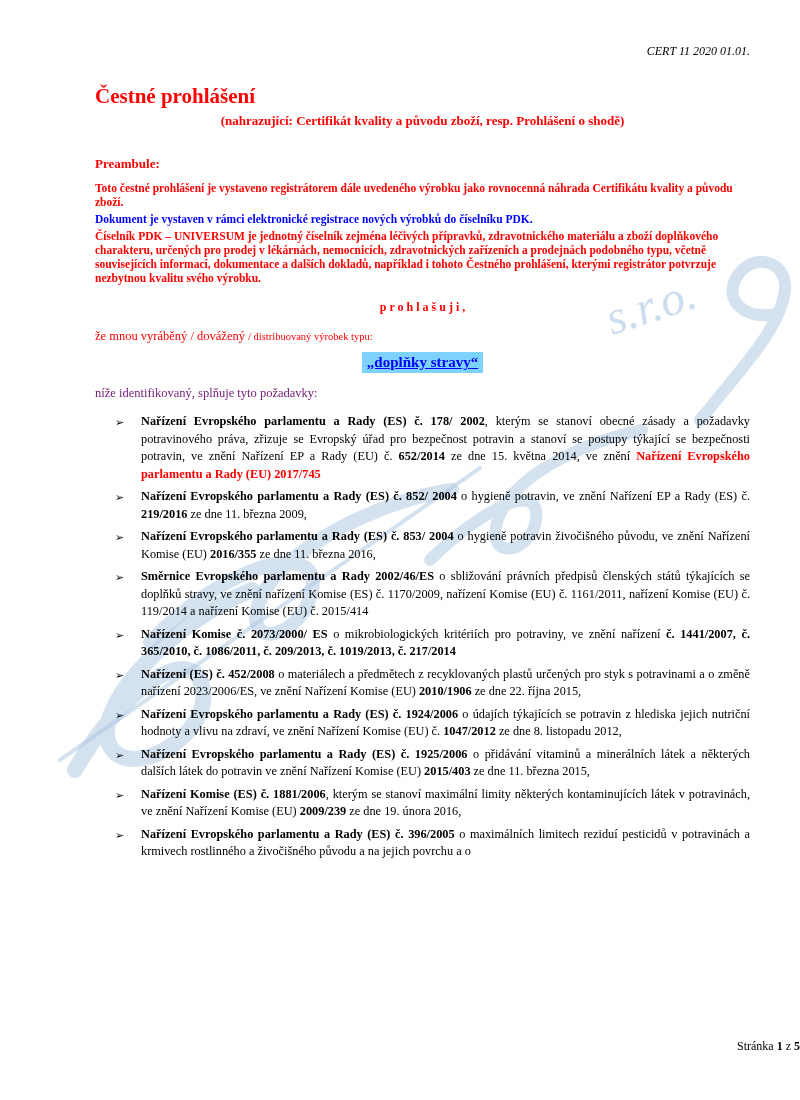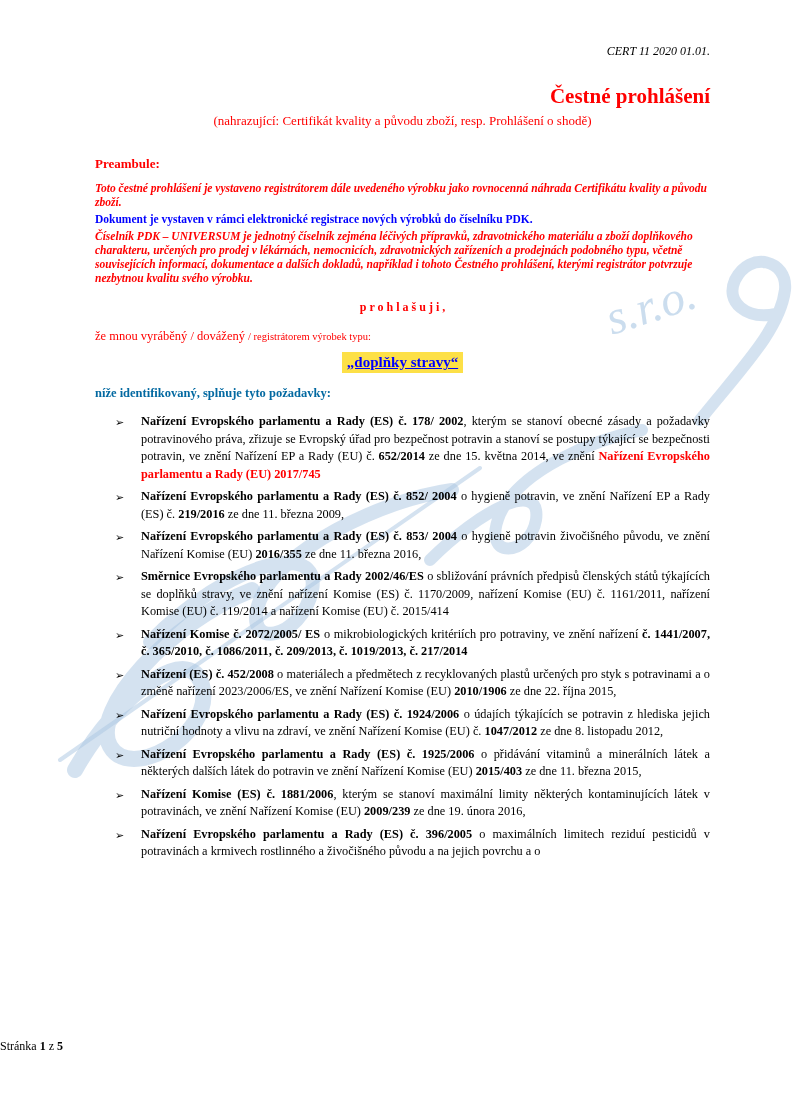--- a/index.html
+++ b/index.html
@@ -2,57 +2,57 @@
 <html><head>
 <meta charset="utf-8">
 <style>
   html,body { margin:0; padding:0; background:#ffffff; }
   .page {
     position:relative; width:800px; height:1100px; margin:0 auto;
     background:#ffffff; overflow:hidden;
     font-family:"Liberation Serif","DejaVu Serif",serif; color:#000;
   }
   .watermark { position:absolute; inset:0; z-index:0; pointer-events:none; }
-  .content { position:relative; z-index:1; padding:44px 90px 0 95px; }
+  .content { position:relative; z-index:1; padding:44px 50px 0 95px; }
 
   .doc-code { text-align:right; font-style:italic; font-size:12px; line-height:15px; }
 
-  .title { margin:24px 0 0; text-align:right; color:#ff0000; font-size:21px; font-weight:bold; line-height:26px; }
-  .subtitle { margin:4px 0 0; text-align:center; color:#ff0000; font-size:13px; font-weight:normal; line-height:16px; }
+  .title { margin:24px 0 0; text-align:left; color:#ff0000; font-size:21px; font-weight:bold; line-height:26px; }
+  .subtitle { margin:4px 0 0; text-align:center; color:#ff0000; font-size:13px; font-weight:bold; line-height:16px; }
 
   .preamble-heading { margin-top:26px; color:#ff0000; font-size:13px; font-weight:bold; line-height:18px; }
 
   .p-red, .p-blue { font-size:11.5px; font-weight:bold; line-height:14px; margin:0; }
-  .p-red { color:#ff0000; margin-top:8px;font-style:italic; }
+  .p-red { color:#ff0000; margin-top:8px; }
   .p-blue { color:#0000ff; margin-top:3px; }
   .p-red.second { margin-top:3px; }
 
   .intro { margin:14px 0 0; text-align:center; color:#ff0000; font-size:12.5px; line-height:16px; }
   .verb { margin:14px 0 0; text-align:center; color:#ff0000; font-size:12px; font-weight:bold; line-height:16px; }
 
   .product-line { margin:14px 0 0; color:#ff0000; font-size:12.5px; line-height:15px; }
   .product-line .small { font-size:10.5px; }
 
   .product-type-wrap { margin-top:8px; text-align:center; }
   .product-type {
-    display:inline-block; background:#fde047; color:#0000ff;
+    display:inline-block; background:#7dd3fc; color:#0000ff;
     font-size:15px; font-weight:bold; text-decoration:underline; padding:1px 5px; line-height:19px;
   }
 
-  .req-intro { margin:12px 0 0; color:#0369a1; font-size:12.5px; line-height:16px;font-weight:bold; }
+  .req-intro { margin:12px 0 0; color:#701a75; font-size:12.5px; line-height:16px; }
 
   .requirements { margin:12px 0 0; padding:0; list-style:none; font-size:12.3px; line-height:17.5px; }
   .requirements li { position:relative; padding-left:46px; margin-bottom:5px; text-align:justify; }
   .requirements .bullet {
     position:absolute; left:20px; top:1px;
     font-family:"DejaVu Sans",sans-serif; font-size:11px; color:#000;
   }
   .seg-b { font-weight:bold; }
 
-  .footer { position:absolute; left:0; right:0; bottom:46px; z-index:1; text-align:left; font-size:12px; line-height:15px; }
+  .footer { position:absolute; left:0; right:0; bottom:46px; z-index:1; text-align:right; font-size:12px; line-height:15px; }
   .footer b { font-weight:bold; }
 </style>
 </head>
 <body>
 
 <div class="page">
 
   <svg class="watermark" width="800" height="1100" viewBox="0 0 800 1100">
     <g fill="none" stroke="#a9c6e2" stroke-opacity="0.5" stroke-linecap="round">
       <path stroke-width="16" d="M 75 770 C 120 690, 195 638, 203 690 C 210 736, 130 782, 110 746 C 90 710, 170 622, 252 590"></path>
@@ -71,34 +71,34 @@
     <h1 class="title">Čestné prohlášení</h1>
     <div class="subtitle">(nahrazující: Certifikát kvality a původu zboží, resp. Prohlášení o shodě)</div>
 
     <div class="preamble-heading">Preambule:</div>
     <p class="p-red">Toto čestné prohlášení je vystaveno registrátorem dále uvedeného výrobku jako rovnocenná náhrada Certifikátu kvality a původu zboží.</p>
     <p class="p-blue">Dokument je vystaven v rámci elektronické registrace nových výrobků do číselníku PDK.</p>
     <p class="p-red second">Číselník PDK – UNIVERSUM je jednotný číselník zejména léčivých přípravků, zdravotnického materiálu a zboží doplňkového charakteru, určených pro prodej v lékárnách, nemocnicích, zdravotnických zařízeních a prodejnách podobného typu, včetně souvisejících informací, dokumentace a dalších dokladů, například i tohoto Čestného prohlášení, kterými registrátor potvrzuje nezbytnou kvalitu svého výrobku.</p>
 
     <p class="verb">p r o h l a š u j i ,</p>
 
-    <p class="product-line"><span>že mnou vyráběný / dovážený</span> <span class="small">/ registrátorem výrobek typu:</span></p>
+    <p class="product-line"><span>že mnou vyráběný / dovážený</span> <span class="small">/ distribuovaný výrobek typu:</span></p>
 
     <div class="product-type-wrap">
       <span class="product-type">„doplňky stravy“</span>
     </div>
 
     <p class="req-intro">níže identifikovaný, splňuje tyto požadavky:</p>
 
     <ul class="requirements">
         <li><span class="bullet">➢</span><span class="seg-b">Nařízení Evropského parlamentu a Rady (ES) č. 178/ 2002</span><span>, kterým se stanoví obecné zásady a požadavky potravinového práva, zřizuje se Evropský úřad pro bezpečnost potravin a stanoví se postupy týkající se bezpečnosti potravin, ve znění Nařízení EP a Rady (EU) č. </span><span class="seg-b">652/2014</span><span> ze dne 15. května 2014, ve znění </span><span class="seg-b" style="color: rgb(255, 0, 0);">Nařízení Evropského parlamentu a Rady (EU) 2017/745</span></li>
         <li><span class="bullet">➢</span><span class="seg-b">Nařízení Evropského parlamentu a Rady (ES) č. 852/ 2004</span><span> o hygieně potravin, ve znění Nařízení EP a Rady (ES) č. </span><span class="seg-b">219/2016</span><span> ze dne 11. března 2009,</span></li>
         <li><span class="bullet">➢</span><span class="seg-b">Nařízení Evropského parlamentu a Rady (ES) č. 853/ 2004</span><span> o hygieně potravin živočišného původu, ve znění Nařízení Komise (EU) </span><span class="seg-b">2016/355</span><span> ze dne 11. března 2016,</span></li>
         <li><span class="bullet">➢</span><span class="seg-b">Směrnice Evropského parlamentu a Rady 2002/46/ES</span><span> o sbližování právních předpisů členských států týkajících se doplňků stravy, ve znění nařízení Komise (ES) č. 1170/2009, nařízení Komise (EU) č. 1161/2011, nařízení Komise (EU) č. 119/2014 a nařízení Komise (EU) č. 2015/414</span></li>
-        <li><span class="bullet">➢</span><span class="seg-b">Nařízení Komise č. 2072/2005/ ES</span><span> o mikrobiologických kritériích pro potraviny, ve znění nařízení </span><span class="seg-b">č. 1441/2007, č. 365/2010, č. 1086/2011, č. 209/2013, č. 1019/2013, č. 217/2014</span></li>
+        <li><span class="bullet">➢</span><span class="seg-b">Nařízení Komise č. 2073/2000/ ES</span><span> o mikrobiologických kritériích pro potraviny, ve znění nařízení </span><span class="seg-b">č. 1441/2007, č. 365/2010, č. 1086/2011, č. 209/2013, č. 1019/2013, č. 217/2014</span></li>
         <li><span class="bullet">➢</span><span class="seg-b">Nařízení (ES) č. 452/2008</span><span> o materiálech a předmětech z recyklovaných plastů určených pro styk s potravinami a o změně nařízení 2023/2006/ES, ve znění Nařízení Komise (EU) </span><span class="seg-b">2010/1906</span><span> ze dne 22. října 2015,</span></li>
         <li><span class="bullet">➢</span><span class="seg-b">Nařízení Evropského parlamentu a Rady (ES) č. 1924/2006</span><span> o údajích týkajících se potravin z hlediska jejich nutriční hodnoty a vlivu na zdraví, ve znění Nařízení Komise (EU) č. </span><span class="seg-b">1047/2012</span><span> ze dne 8. listopadu 2012,</span></li>
         <li><span class="bullet">➢</span><span class="seg-b">Nařízení Evropského parlamentu a Rady (ES) č. 1925/2006</span><span> o přidávání vitaminů a minerálních látek a některých dalších látek do potravin ve znění Nařízení Komise (EU) </span><span class="seg-b">2015/403</span><span> ze dne 11. března 2015,</span></li>
         <li><span class="bullet">➢</span><span class="seg-b">Nařízení Komise (ES) č. 1881/2006</span><span>, kterým se stanoví maximální limity některých kontaminujících látek v potravinách, ve znění Nařízení Komise (EU) </span><span class="seg-b">2009/239</span><span> ze dne 19. února 2016,</span></li>
         <li><span class="bullet">➢</span><span class="seg-b">Nařízení Evropského parlamentu a Rady (ES) č. 396/2005</span><span> o maximálních limitech reziduí pesticidů v potravinách a krmivech rostlinného a živočišného původu a na jejich povrchu a o</span></li>
       </ul>
   </div>
 
   <div class="footer"><span>Stránka </span><b>1</b><span> z </span><b>5</b></div>
 

